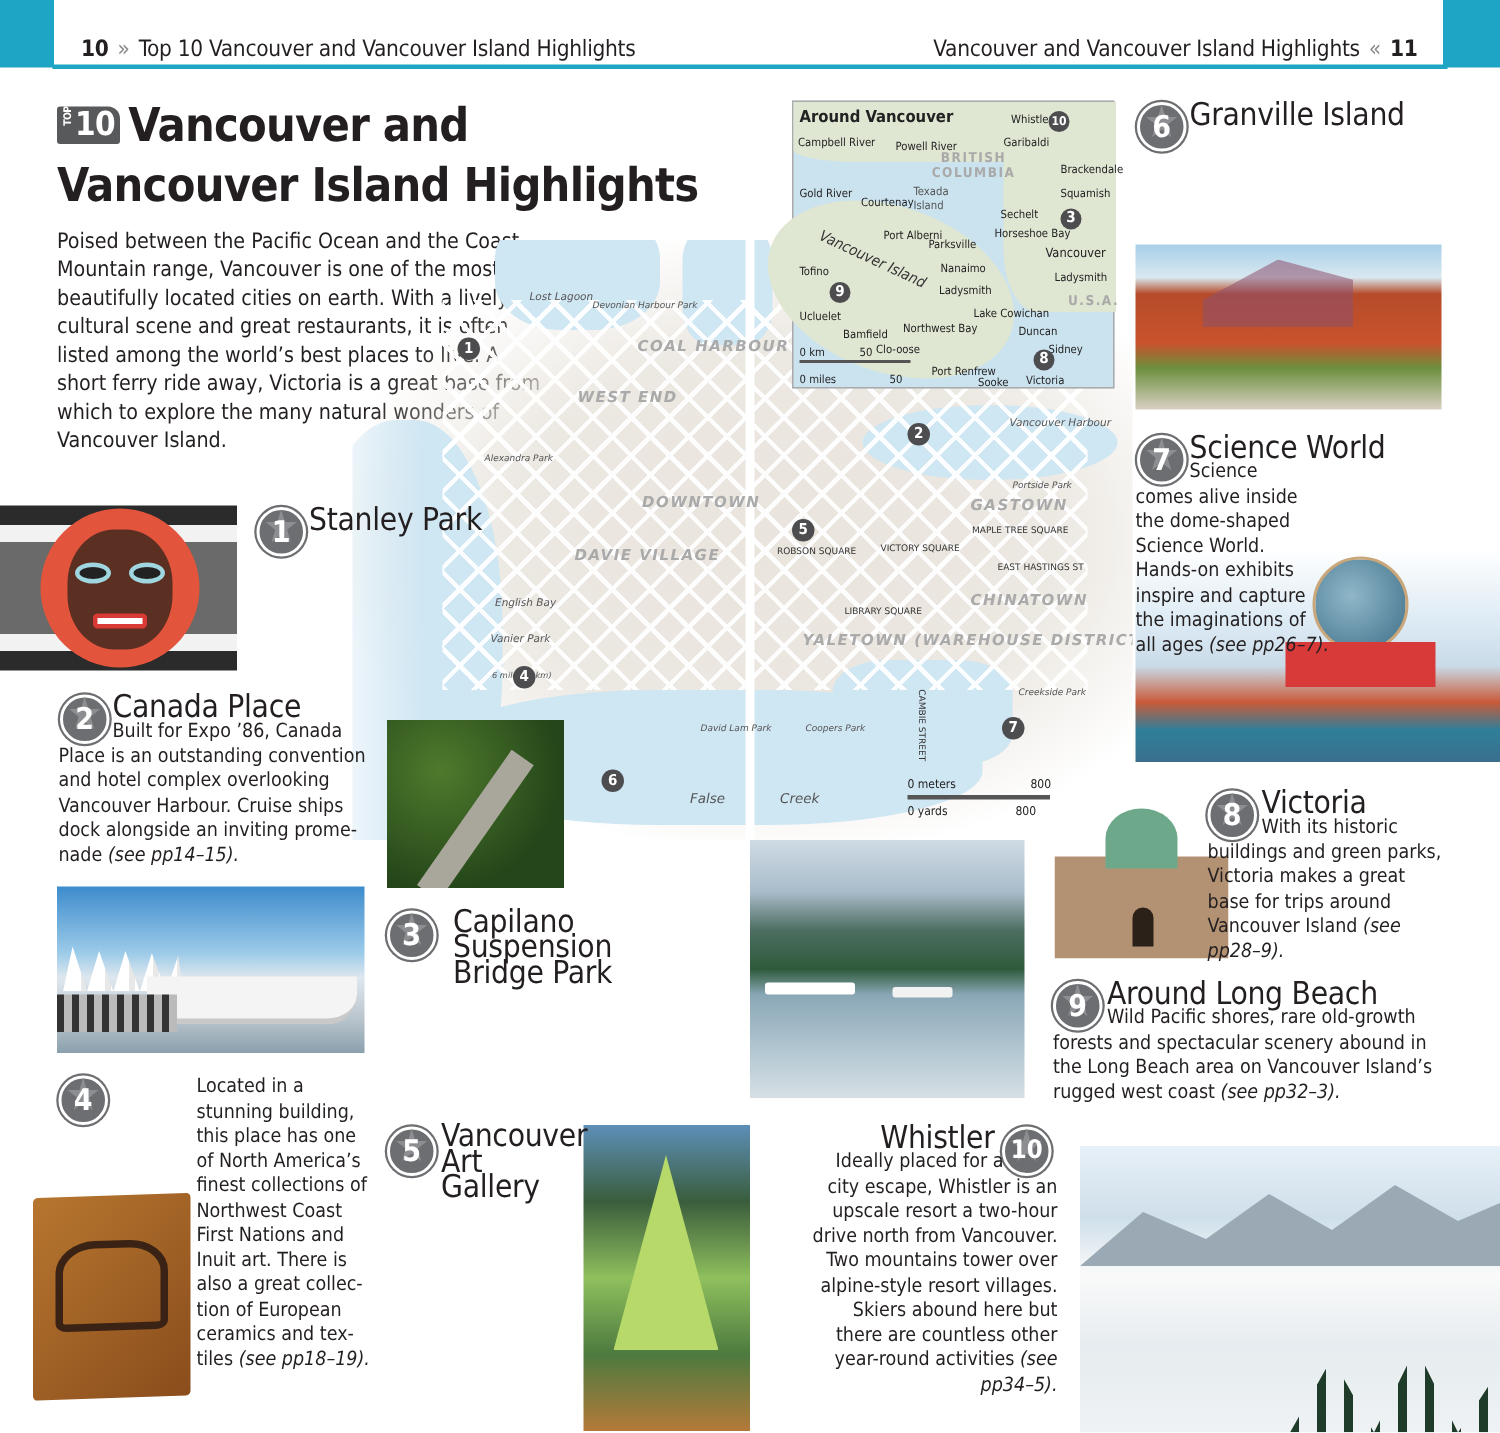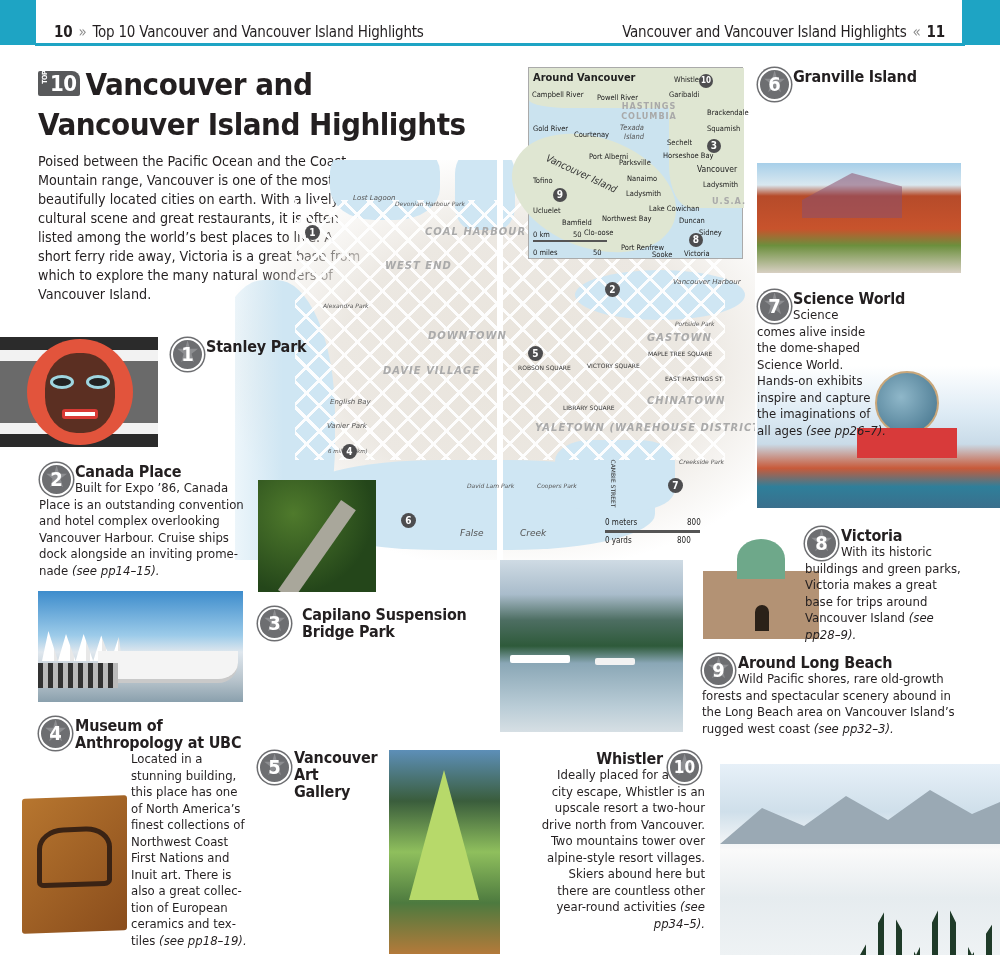--- a/index.html
+++ b/index.html
@@ -19,21 +19,21 @@
 .water{position:absolute;background:#cfe6f3;border-radius:40%}
 .roadgrid{position:absolute;background-image:repeating-linear-gradient(45deg,#fff 0 3px,transparent 3px 18px),repeating-linear-gradient(-45deg,#fff 0 3px,transparent 3px 18px);opacity:.95}
 .mlabel{position:absolute;font-size:7px;color:#333;white-space:nowrap;font-family:"DejaVu Sans",sans-serif}
 .mlabel.it{font-style:italic;color:#555}
 .mlabel.dist{font-size:10px;font-style:italic;font-weight:bold;color:#aaa;letter-spacing:1px}
 .mnum{position:absolute;width:15px;height:15px;border-radius:50%;background:#4d4d4f;color:#fff;font-size:10px;font-weight:bold;text-align:center;line-height:15px}
 .inset{position:absolute;left:528px;top:67px;width:215px;height:192px;background:#cbe3ef;border:1px solid #aaa}
 .inset .land{position:absolute;background:#dfe6d2}
 .ilabel{position:absolute;font-size:7.5px;color:#222;white-space:nowrap}
 .sec{position:absolute;font-size:13px;line-height:16.5px}
-.sec h3{font-size:16px;line-height:17px;font-weight:bold;letter-spacing:-.2px}
+.sec h3{font-size:21px;line-height:17px;font-weight:normal;letter-spacing:-.2px}
 .badge{position:absolute;width:33px;height:33px;border-radius:50%;background:#6d6e71;border:2px solid #fff;box-shadow:0 0 0 1.5px #6d6e71;color:#fff;font-weight:bold;font-size:20px;text-align:center;line-height:29px}
 .badge::before{content:"★";position:absolute;left:0;right:0;top:-3px;color:#8d8e91;font-size:30px;z-index:0}
 .badge span{position:relative;z-index:1}
 .see{font-style:italic}
 .photo{position:absolute;overflow:hidden}
 .scale{position:absolute;font-size:8px;color:#222}
 .scalebar{position:absolute;height:3px;background:#555}
 </style>
 </head>
 <body>
@@ -103,23 +103,23 @@
   <div class="scalebar" style="left:370px;top:370px;width:95px"></div>
   <span class="scale" style="left:370px;top:376px">0 yards</span>
   <span class="scale" style="left:442px;top:376px">800</span>
 </div>
 
 <div class="inset">
   <div class="land" style="left:0;top:0;width:215px;height:40px;border-radius:0 0 40% 20%"></div>
   <div class="land" style="left:140px;top:0;width:75px;height:140px;border-radius:0 0 0 30%"></div>
   <div class="land" style="left:-20px;top:70px;width:170px;height:110px;border-radius:50%;transform:rotate(20deg)"></div>
   <span class="ilabel" style="left:4px;top:3px;font-size:11px;font-weight:bold">Around Vancouver</span>
-  <span class="ilabel" style="left:90px;top:33px;font-size:9px;font-weight:bold;color:#a9a9a9;letter-spacing:1px;line-height:10px;white-space:normal;width:60px;text-align:center">HASTINGS COLUMBIA</span>
+  <span class="ilabel" style="left:90px;top:33px;font-size:9px;font-weight:bold;color:#a9a9a9;letter-spacing:1px;line-height:10px;white-space:normal;width:60px;text-align:center">BRITISH COLUMBIA</span>
   <span class="ilabel" style="left:14px;top:100px;font-size:10px;font-style:italic;transform:rotate(25deg);color:#333">Vancouver Island</span>
-  <span class="ilabel" style="left:80px;top:55px;font-style:italic;color:#555;white-space:normal;width:35px;text-align:right">Texada Island</span>
+  <span class="ilabel" style="left:80px;top:55px;color:#555;white-space:normal;width:35px;text-align:left">Texada Island</span>
   <span class="ilabel" style="left:183px;top:128px;font-size:9px;font-weight:bold;color:#a9a9a9;letter-spacing:1px">U.S.A.</span>
   <span class="ilabel" style="left:3px;top:22px">Campbell River</span>
   <span class="ilabel" style="left:68px;top:25px">Powell River</span>
   <span class="ilabel" style="left:145px;top:7px">Whistler</span>
   <span class="ilabel" style="left:140px;top:22px">Garibaldi</span>
   <span class="ilabel" style="left:178px;top:40px">Brackendale</span>
   <span class="ilabel" style="left:178px;top:56px">Squamish</span>
   <span class="ilabel" style="left:45px;top:62px">Courtenay</span>
   <span class="ilabel" style="left:4px;top:56px">Gold River</span>
   <span class="ilabel" style="left:138px;top:70px">Sechelt</span>
@@ -205,21 +205,20 @@
   <p style="text-indent:36px"><span>Built for Expo ’86, Canada Place is an outstanding convention and hotel complex overlooking Vancouver Harbour. Cruise ships dock alongside an inviting prome-nade</span> <span class="see">(see pp14–15).</span></p>
 </div>
 
 <div class="badge" style="left:258px;top:607px"><span>3</span></div>
 <div class="sec" style="left:258px;top:606px;width:220px">
   <h3 style="padding-left:44px"><span>Capilano Suspension</span><br><span>Bridge Park</span></h3>
 </div>
 
 <div class="badge" style="left:39px;top:717px"><span>4</span></div>
 <div class="sec" style="left:39px;top:717px;width:210px">
-  <h3 style="padding-left:36px"><span>Museum of</span><br><span>Anthropology at UBC</span></h3>
   <div style="float:left;width:92px;height:170px;margin-top:36px"></div>
   <p><span>Located in a stunning building, this place has one of North America’s finest collections of Northwest Coast First Nations and Inuit art. There is also a great collec-tion of European ceramics and tex-tiles</span> <span class="see">(see pp18–19).</span></p>
 </div>
 
 <div class="badge" style="left:258px;top:751px"><span>5</span></div>
 <div class="sec" style="left:258px;top:749px;width:120px">
   <h3 style="padding-left:36px"><span>Vancouver</span><br><span>Art Gallery</span></h3>
 </div>
 
 <div class="badge" style="left:668px;top:751px;font-size:17px"><span>10</span></div>

